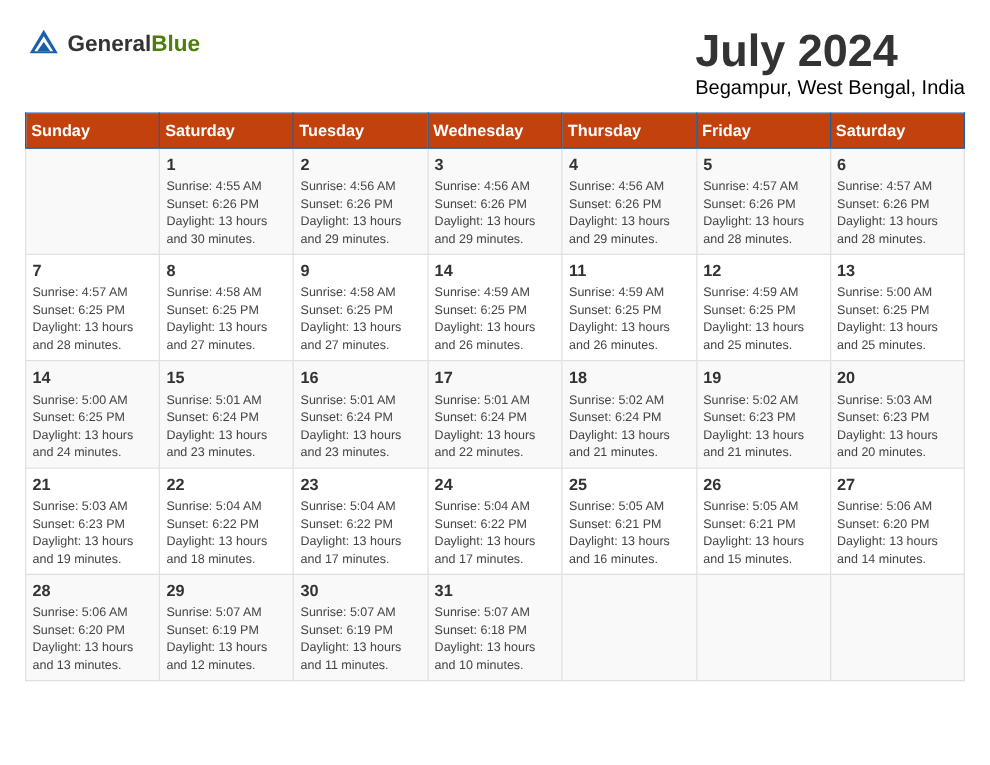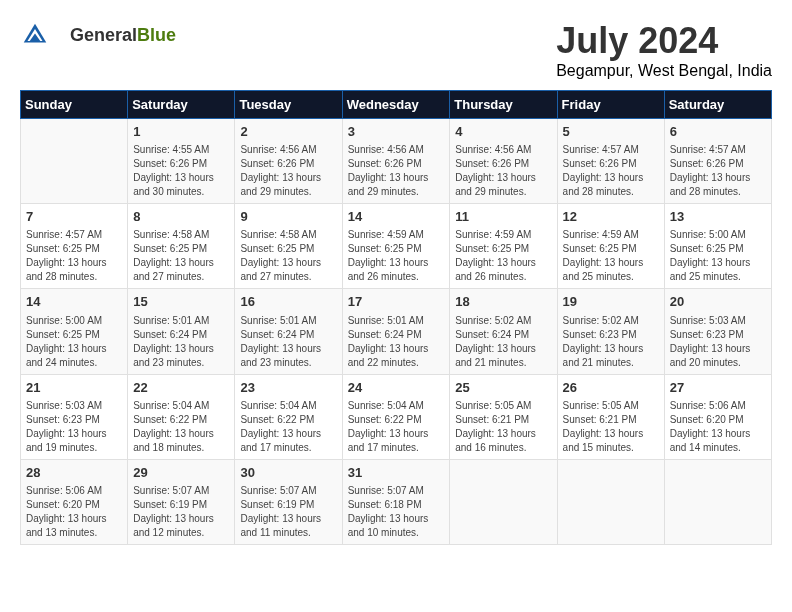--- a/index.html
+++ b/index.html
@@ -18,21 +18,20 @@
     }
     .logo {
       display: flex;
       align-items: center;
       gap: 4px;
     }
     .logo-text-general {
       font-size: 18px;
       font-weight: bold;
       color: #333;
-      margin-left: 16px;
     }
     .logo-text-blue {
       font-size: 18px;
       font-weight: bold;
       color: #4d7c0f;
     }
     .logo-icon {
       width: 30px;
       height: 30px;
     }
@@ -46,21 +45,21 @@
     .location {
       font-size: 16px;
       color: #000000;
     }
     table {
       width: 100%;
       border-collapse: collapse;
       font-size: 11px;
     }
     thead tr {
-      background-color: #0f172a;
+      background-color: #c2410c;
       color: #fff;
     }
     thead th {
       padding: 6px 4px;
       text-align: left;
       font-size: 13px;
       font-weight: bold;
       border: 1px solid #1a5fa8;
     }
     tbody tr {

